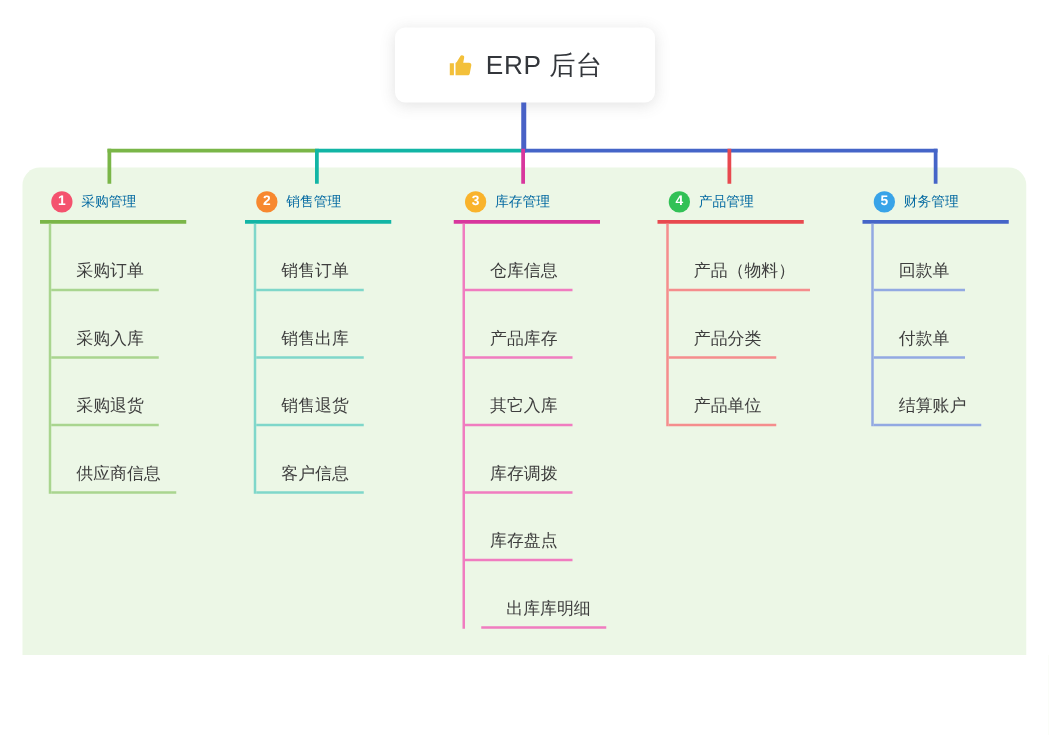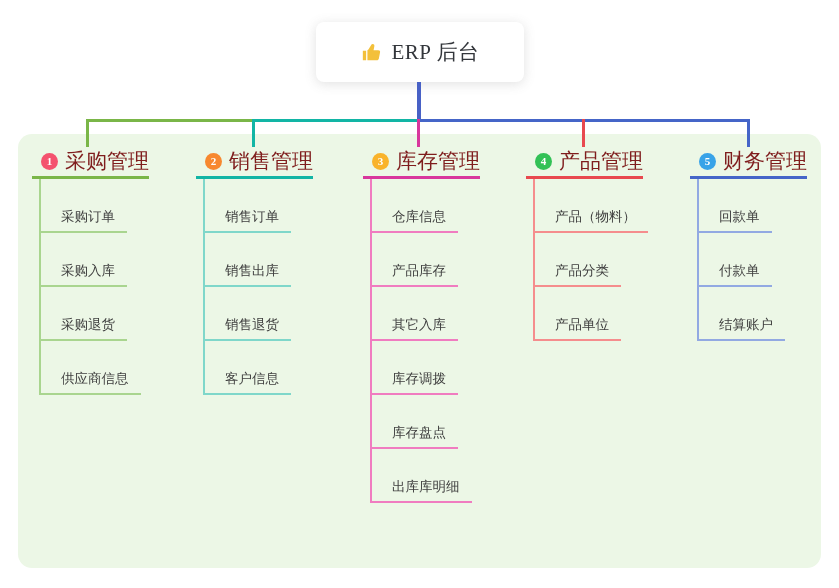--- a/index.html
+++ b/index.html
@@ -1,18 +1,18 @@
 <!DOCTYPE html>
 <html><head>
 <meta charset="utf-8">
 <style>
   html,body{margin:0;padding:0;background:#fff;}
   #canvas{
-    position:relative;width:839px;height:588px;overflow:hidden;
-    font-family:Liberation Serif, serif;
+    position:relative;width:839px;height:524px;overflow:hidden;
+    font-family:Liberation Sans, sans-serif;
     background:#ffffff;
   }
   
   .panel{position:absolute;left:18px;top:134px;width:803px;height:434px;border-radius:14px;}
   
   .root-node{
     position:absolute;left:316px;top:22px;width:208px;height:60px;
     background:#ffffff;border-radius:8px;box-shadow:0 2px 12px rgba(90,90,90,.18);
     display:flex;align-items:center;justify-content:center;gap:9px;
     font-size:21px;color:#33363b;letter-spacing:.5px;
@@ -26,21 +26,21 @@
   .branch{position:absolute;top:146px;width:170px;}
   .branch-header{
     display:flex;align-items:center;gap:7px;
     width:117px;height:33px;box-sizing:border-box;
     padding-left:9px;border-bottom:3px solid #999;
   }
   .badge{
     width:17px;height:17px;border-radius:50%;flex:0 0 17px;
     color:#fff;font-size:11px;font-weight:bold;line-height:17px;text-align:center;
   }
-  .branch-label{font-size:21px;color:#7f1d1d;white-space:nowrap;}
+  .branch-label{font-size:11px;color:#0369a1;white-space:nowrap;}
   .items{margin-left:7px;border-left:2px solid #ccc;}
   .item{
     width:fit-content;min-width:70px;height:54px;box-sizing:border-box;
     display:flex;align-items:flex-end;
     border-bottom:2px solid #d946ef;
   }
   .item span{
     padding:0 12px 5px 20px;font-size:13.5px;color:#3e3e3e;white-space:nowrap;
   }
 </style>
@@ -128,21 +128,21 @@
         </div>
       <div class="item" style="border-bottom-color: rgb(240, 124, 192);">
         <span>其它入库</span>
         </div>
       <div class="item" style="border-bottom-color: rgb(240, 124, 192);">
         <span>库存调拨</span>
         </div>
       <div class="item" style="border-bottom-color: rgb(240, 124, 192);">
         <span>库存盘点</span>
         </div>
-      <div class="item" style="border-bottom-color: rgb(240, 124, 192);">
+      <div class="item" style="border-bottom-color: rgb(240, 124, 192); margin-left: 13px;">
         <span>出库库明细</span>
         </div>
     </div>
   </div>
 
   <div class="branch" style="left:526px;">
     <div class="branch-header" style="border-bottom-color: rgb(232, 73, 79);">
       <span class="badge" style="background-color: rgb(50, 193, 86);">4</span>
       <span class="branch-label">产品管理</span>
     </div>

